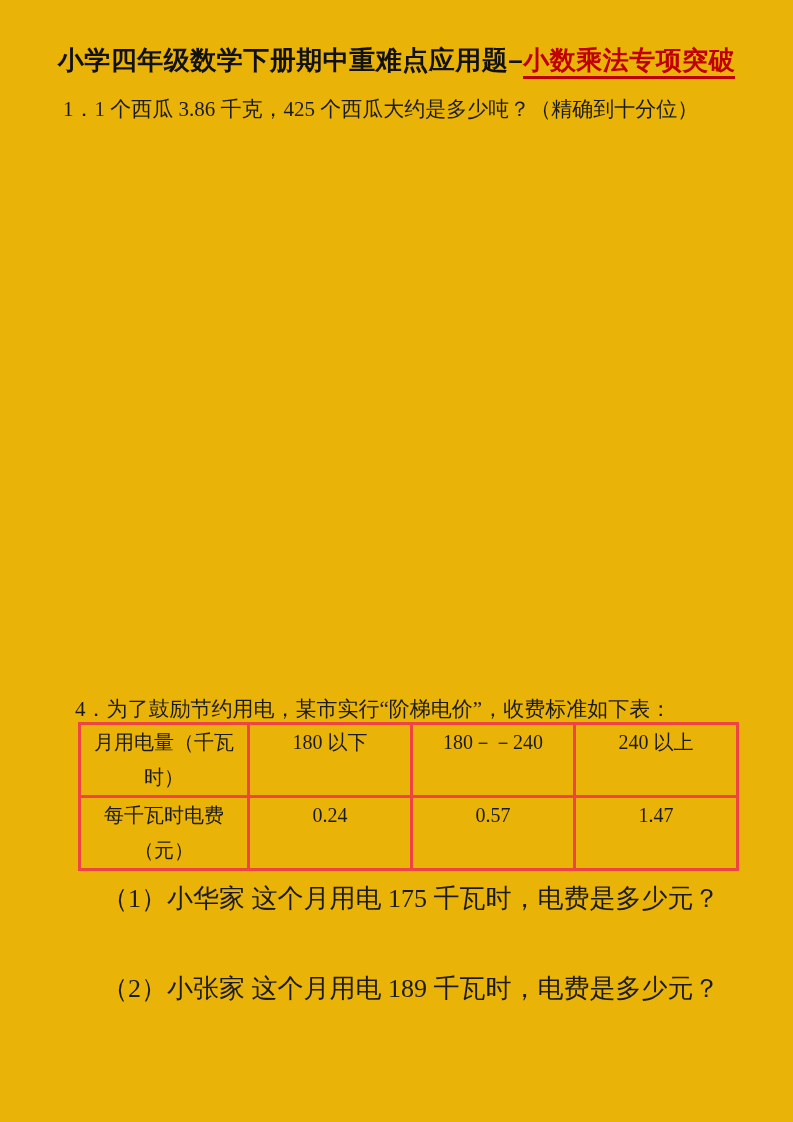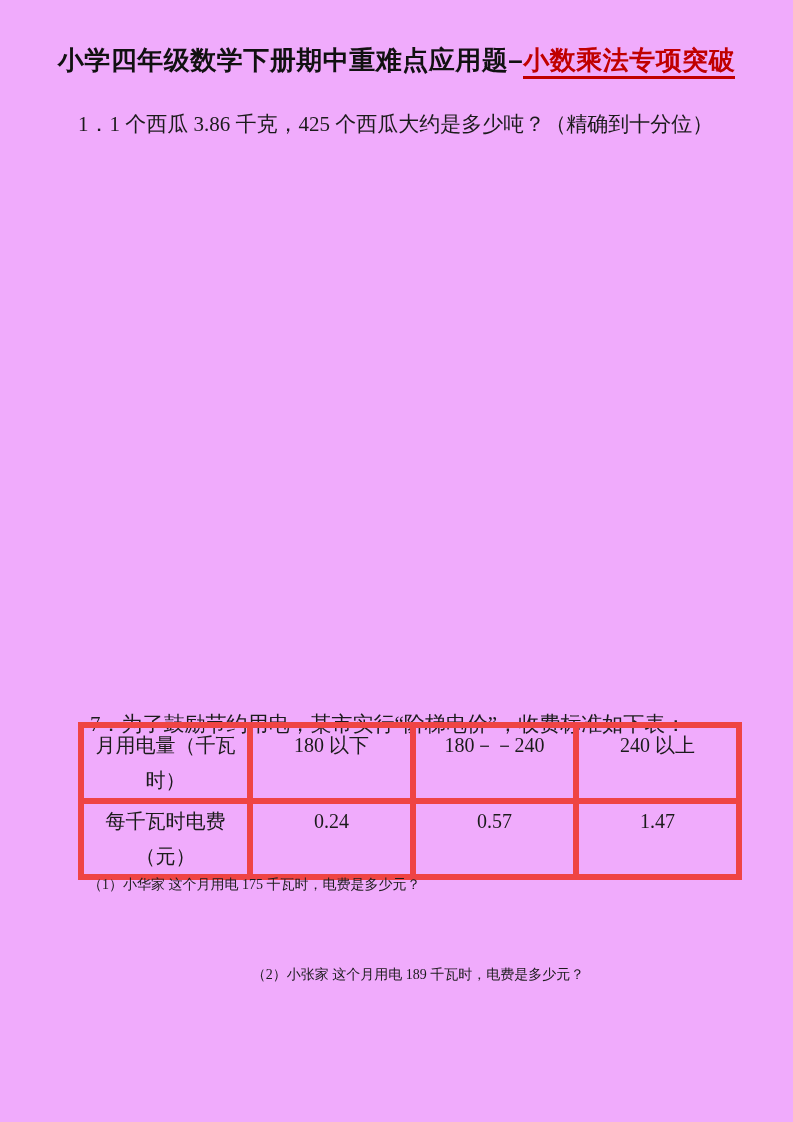--- a/index.html
+++ b/index.html
@@ -4,21 +4,21 @@
 <style>
   html, body {
     margin: 0;
     padding: 0;
     background: #ffffff;
   }
   .page {
     position: relative;
     width: 793px;
     height: 1122px;
-    background: #f0abfc;
+    background: #eab308;
     overflow: hidden;
     font-family: "Liberation Serif", serif;
     color: #1b1b1b;
   }
   .title {
     position: absolute;
     top: 42px;
     left: 0;
     right: 0;
     margin: 0;
@@ -33,74 +33,74 @@
   }
   .title .red {
     color: #c00000;
     border-bottom: 3px solid #c00000;
     padding-bottom: 1px;
   }
   .q {
     position: absolute;
     left: 63px;
     width: 688px;
-    margin: 15px;
+    margin: 0;
     font-size: 21px;
     line-height: 43px;
     text-align: justify;
     text-justify: inter-ideograph;
   }
   .q1 { top: 88px; }
   .q2 { top: 198px; }
   .q3 { top: 378px; }
   .q4 { top: 553px; }
   .q5 { top: 688px; left: 75px; width: 676px; }
   .rate-table {
     position: absolute;
     top: 722px;
     left: 78px;
     width: 658px;
     border-collapse: collapse;
     table-layout: fixed;
     font-size: 20px;
   }
   .rate-table td {
-    border: 6px solid #ef4444;
+    border: 3px solid #ef4444;
     vertical-align: top;
     text-align: center;
     padding: 0 8px 0 8px;
     line-height: 35px;
     overflow: hidden;
   }
   .rate-table tr.row-top td { height: 65px; }
   .rate-table tr.row-bottom td { height: 63px; }
   .col-usage { width: 169px; }
   .col-t1 { width: 163px; }
   .col-t2 { width: 163px; }
   .col-t3 { width: 163px; }
   .sub {
     position: absolute;
     left: 88px;
     width: 660px;
-    margin: 0;
-    font-size: 14px;
+    margin: 14px;
+    font-size: 26px;
     line-height: 30px;
   }
   .sub1 { top: 870px; }
-  .sub2 { top: 960px; text-align: center; }
+  .sub2 { top: 960px; }
 </style>
 </head>
 <body>
 
 <div class="page">
 
   <h1 class="title"><span>小学四年级数学下册期中重难点应用题</span><span>–</span><span class="red">小数乘法专项突破</span></h1>
 
   <p class="q q1">1．1 个西瓜 3.86 千克，425 个西瓜大约是多少吨？（精确到十分位）</p>
-  <p class="q q5">7．为了鼓励节约用电，某市实行“阶梯电价”，收费标准如下表：</p>
+  <p class="q q5">4．为了鼓励节约用电，某市实行“阶梯电价”，收费标准如下表：</p>
 
   <table class="rate-table">
     <colgroup>
       <col class="col-usage">
       <col class="col-t1">
       <col class="col-t2">
       <col class="col-t3">
     </colgroup>
     <tbody>
       <tr class="row-top">

